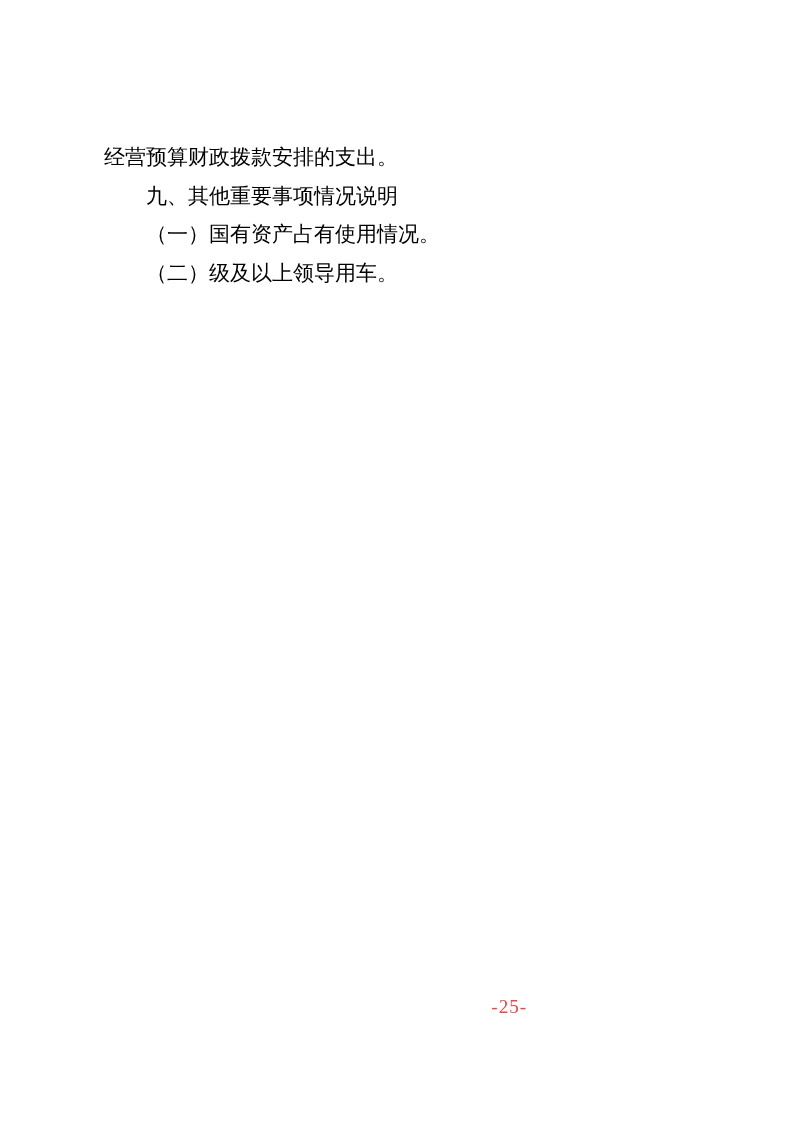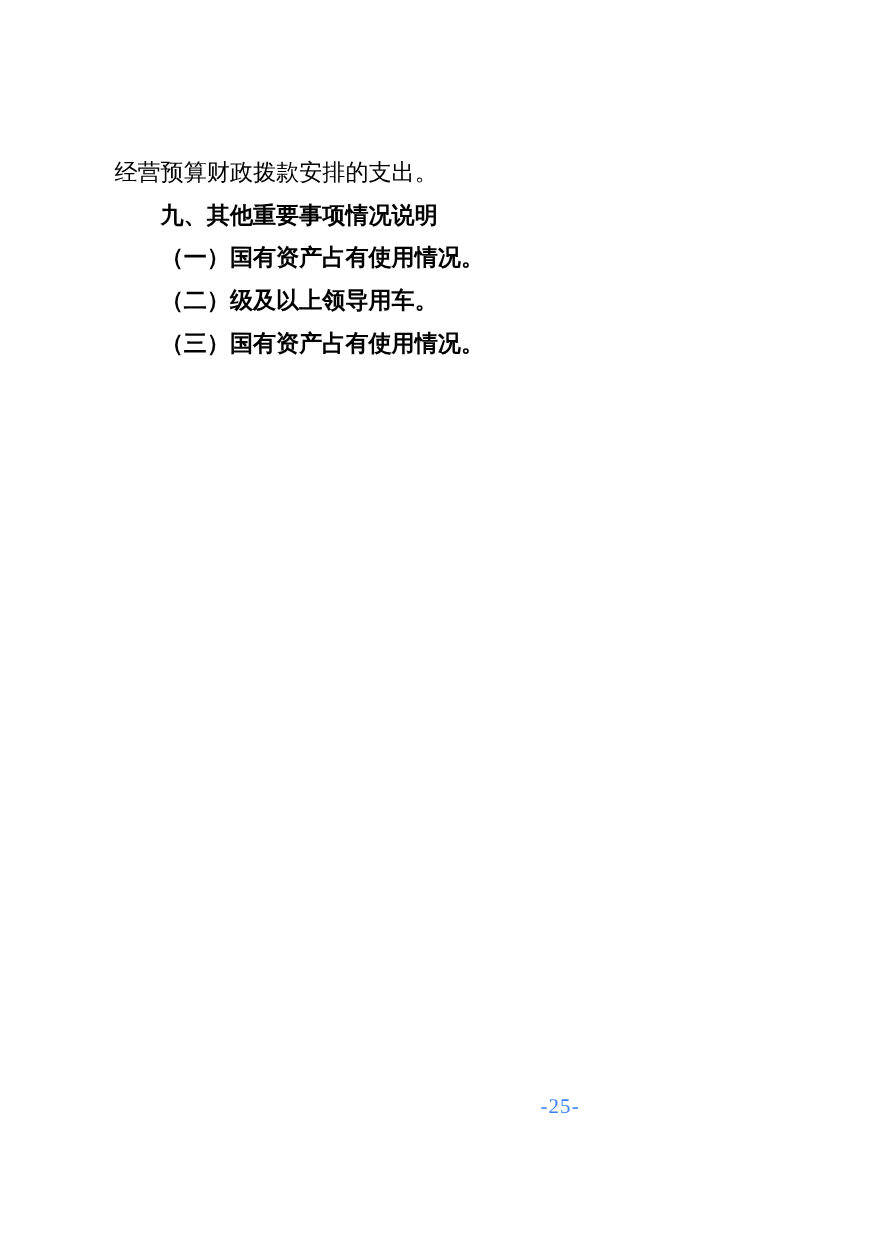--- a/index.html
+++ b/index.html
@@ -35,52 +35,51 @@
 
   p.body {
     text-indent: 2em;
   }
 
   p.no-indent {
     text-indent: 0;
   }
 
   p.heading {
-    font-weight: bold;
+    font-weight: normal;
     text-indent: 2em;
     font-family: "Liberation Serif", "DejaVu Serif", serif;
   }
 
   .page-number {
     position: absolute;
     right: 102px;
     bottom: 104px;
     font-size: 19px;
     letter-spacing: 1px;
-    color: #3b82f6;
+    color: #ef4444;
     font-family: "Liberation Serif", "DejaVu Serif", serif;
   }
 </style>
 </head>
 <body>
 
 <div class="page">
 
   <main class="content">
 
     <p class="body no-indent">经营预算财政拨款安排的支出。</p>
 
     <p class="heading">九、其他重要事项情况说明</p>
 
     <p class="heading">（一）国有资产占有使用情况。</p>
 
 
     <p class="heading">（二）级及以上领导用车。</p>
 
 
-    <p class="heading">（三）国有资产占有使用情况。</p>
 
 
   </main>
 
   <footer class="page-number">-25-</footer>
 
 </div>
 
 </body></html>

